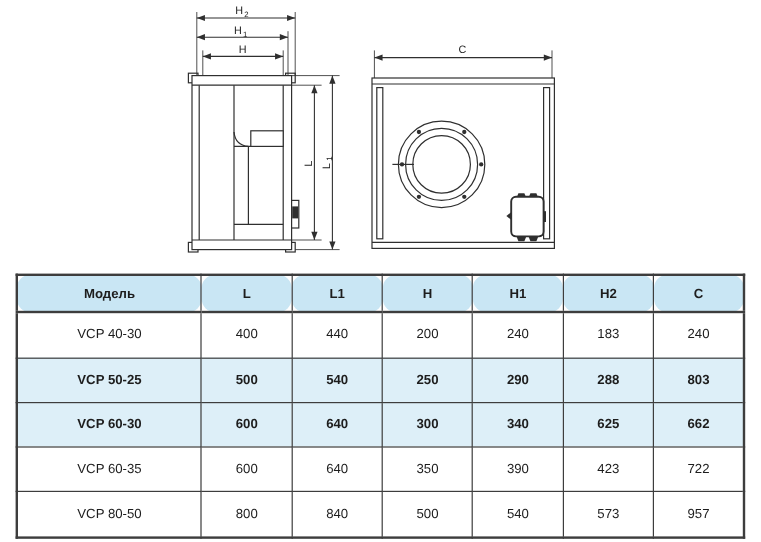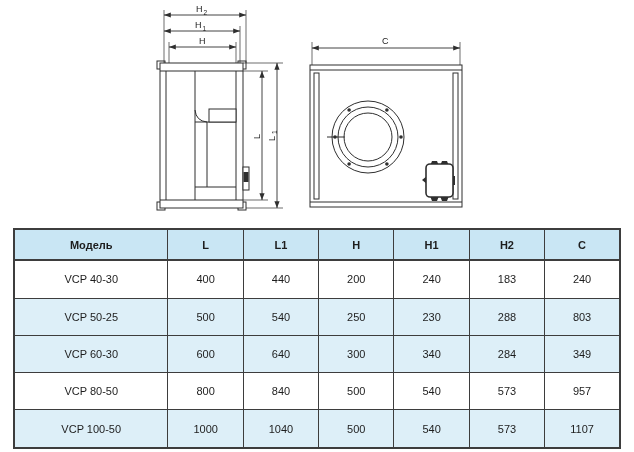--- a/index.html
+++ b/index.html
@@ -23,24 +23,24 @@
   .ext{stroke:var(--line-color);stroke-width:0.7;fill:none;}
   .dim{stroke:var(--line-color);stroke-width:0.9;fill:none;
     marker-start:url(#arrow);marker-end:url(#arrow);}
   .dot{fill:var(--line-color);stroke:none;}
   .tablewrap{position:absolute;left:13px;top:228px;width:608px;height:221px;}
   table.dims{width:100%;height:100%;border-collapse:collapse;table-layout:fixed;
     border:2px solid var(--border-color);}
   table.dims th,table.dims td{border:1px solid var(--border-color);
     text-align:center;vertical-align:middle;font-size:11px;padding:0 2px;}
   table.dims th{background:var(--header-bg);font-weight:bold;height:31px;
-    border-bottom:2px solid var(--border-color);}
+    border-bottom:2px solid var(--border-color);border-radius:11px;}
   table.dims col.c-model{width:25.4%;}
   table.dims col.c-val{width:12.43%;}
-  table.dims tr.alt td{background:var(--row-alt-bg);}
+  table.dims tr.alt td{background:var(--row-alt-bg);font-weight:bold;}
 </style>
 </head>
 <body>
 
 <div class="stage">
 
   <svg class="drawing" viewBox="0 0 634 228">
     <defs>
       <marker id="arrow" viewBox="0 0 8 6" markerWidth="8" markerHeight="6" refX="7.4" refY="3" orient="auto-start-reverse" markerUnits="userSpaceOnUse">
         <path d="M0.6,0.4 L7.4,3 L0.6,5.6 Z" fill="#2f2f2f"></path>
@@ -157,47 +157,47 @@
           <td>200</td>
           <td>240</td>
           <td>183</td>
           <td>240</td>
         </tr>
         <tr class="alt">
           <td>VCP 50-25</td>
           <td>500</td>
           <td>540</td>
           <td>250</td>
-          <td>230</td>
+          <td>290</td>
           <td>288</td>
           <td>803</td>
         </tr>
         <tr class="alt">
           <td>VCP 60-30</td>
           <td>600</td>
           <td>640</td>
           <td>300</td>
           <td>340</td>
-          <td>284</td>
-          <td>349</td>
+          <td>625</td>
+          <td>662</td>
+        </tr>
+        <tr>
+          <td>VCP 60-35</td>
+          <td>600</td>
+          <td>640</td>
+          <td>350</td>
+          <td>390</td>
+          <td>423</td>
+          <td>722</td>
         </tr>
         <tr>
           <td>VCP 80-50</td>
           <td>800</td>
           <td>840</td>
           <td>500</td>
           <td>540</td>
           <td>573</td>
           <td>957</td>
         </tr>
-        <tr class="alt">
-          <td>VCP 100-50</td>
-          <td>1000</td>
-          <td>1040</td>
-          <td>500</td>
-          <td>540</td>
-          <td>573</td>
-          <td>1107</td>
-        </tr>
       </tbody>
     </table>
   </div>
 </div>
 
 </body></html>

